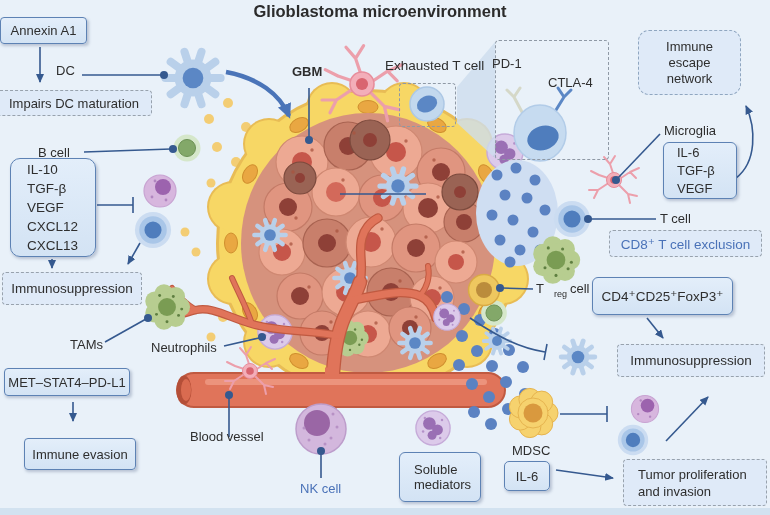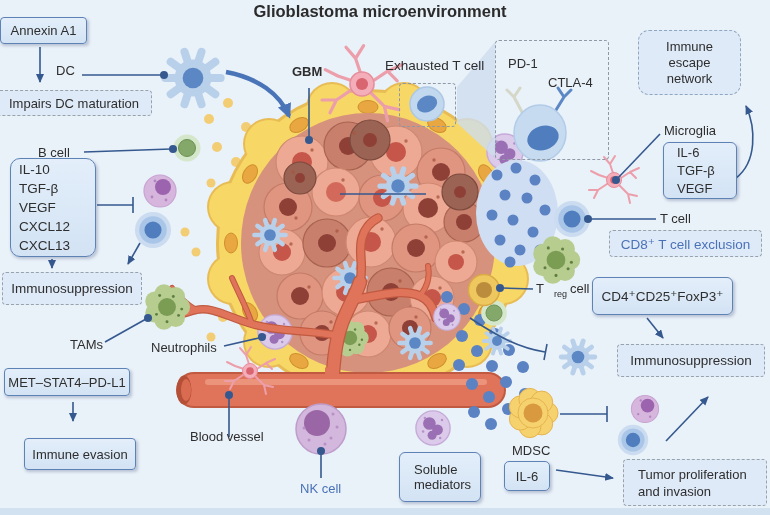--- a/index.html
+++ b/index.html
@@ -457,42 +457,42 @@
     </g>
   </svg>
 
   <div class="lbl bold" style="left:200px;top:4px;width:360px;text-align:center;font-size:16.5px;color:#2b2b2b;">Glioblastoma microenvironment</div>
 
   <div class="box" style="left:0px;top:17px;width:87px;height:27px;">Annexin A1</div>
   <div class="lbl" style="left:56px;top:63px;">DC</div>
   <div class="dbox" style="left:-4px;top:90px;width:156px;height:26px;">Impairs DC maturation</div>
 
   <div class="lbl" style="left:38px;top:145px;">B cell</div>
-  <div class="box col" style="left:10px;top:158px;width:86px;height:99px;border-radius:10px;padding-left:8px;font-size:13.5px;line-height:19px;">
+  <div class="box col" style="left:10px;top:158px;width:86px;height:99px;border-radius:10px;padding-left:16px;font-size:13.5px;line-height:19px;">
     <div>IL-10</div>
     <div>TGF-β</div>
     <div>VEGF</div>
     <div>CXCL12</div>
     <div>CXCL13</div>
   </div>
   <div class="dbox" style="left:2px;top:272px;width:140px;height:33px;font-size:13.5px;">Immunosuppression</div>
   <div class="lbl" style="left:70px;top:337px;">TAMs</div>
   <div class="box" style="left:4px;top:368px;width:126px;height:28px;">MET–STAT4–PD-L1</div>
   <div class="box" style="left:24px;top:438px;width:112px;height:32px;">Immune evasion</div>
 
   <div class="lbl bold" style="left:292px;top:64px;">GBM</div>
   <div class="lbl" style="left:151px;top:340px;">Neutrophils</div>
   <div class="lbl" style="left:190px;top:429px;">Blood vessel</div>
   <div class="lbl blue" style="left:300px;top:481px;">NK cell</div>
   <div class="box" style="left:399px;top:452px;width:82px;height:50px;border-radius:6px;justify-content:flex-start;padding-left:14px;text-align:left;">Soluble mediators</div>
 
   <div class="lbl" style="left:385px;top:58px;font-size:13.5px;">Exhausted T cell</div>
   <div class="dbox ghost" style="left:399px;top:83px;width:57px;height:44px;"></div>
   <div class="dbox ghost" style="left:495px;top:40px;width:114px;height:120px;"></div>
-  <div class="lbl" style="left:508px;top:56px;">PD-1</div>
+  <div class="lbl" style="left:492px;top:56px;">PD-1</div>
   <div class="lbl" style="left:548px;top:75px;">CTLA-4</div>
   <div class="dbox" style="left:638px;top:30px;width:103px;height:65px;border-radius:11px;border-color:#8fa6c0;padding:0 12px;line-height:16px;">Immune escape network</div>
 
   <div class="lbl" style="left:664px;top:123px;">Microglia</div>
   <div class="box col" style="left:663px;top:142px;width:74px;height:57px;border-radius:6px;padding-left:13px;line-height:18px;">
     <div>IL-6</div>
     <div>TGF-β</div>
     <div>VEGF</div>
   </div>
   <div class="lbl" style="left:660px;top:211px;">T cell</div>

